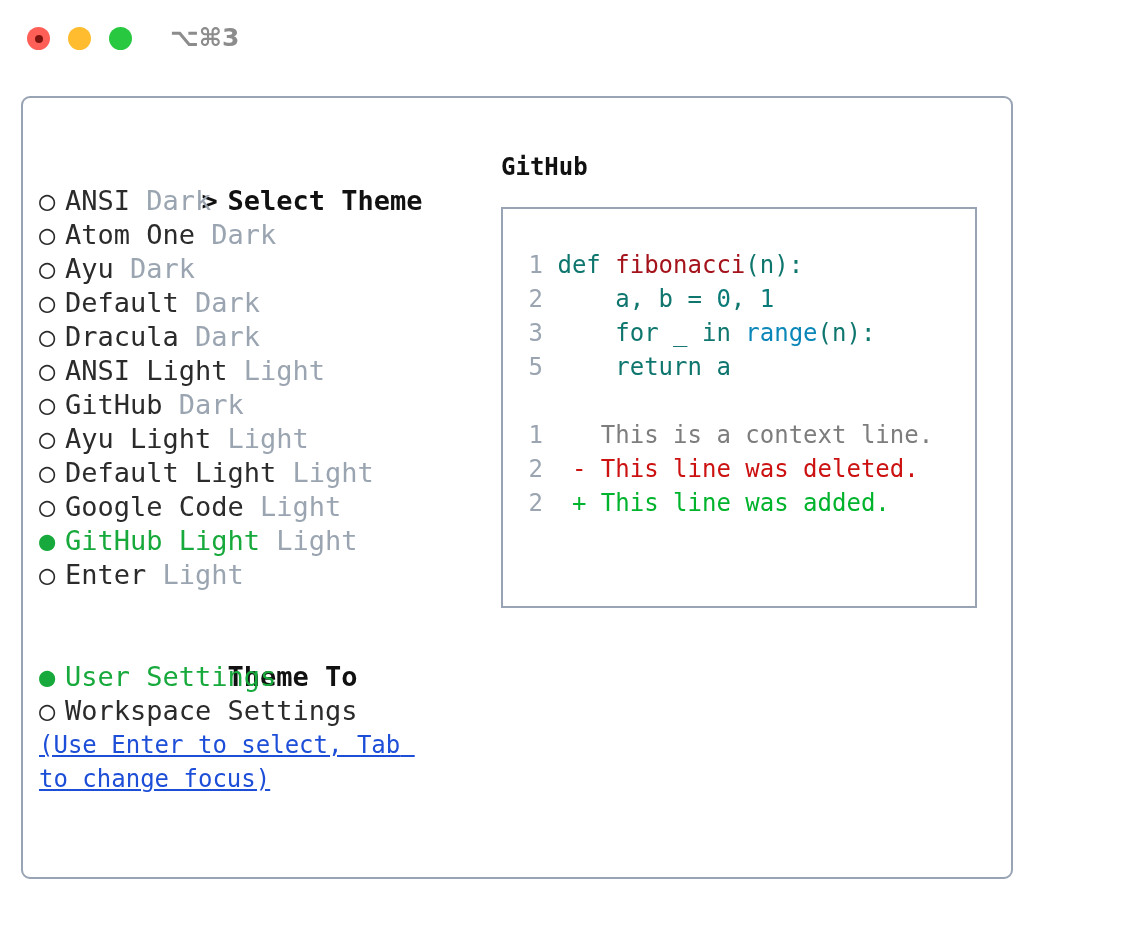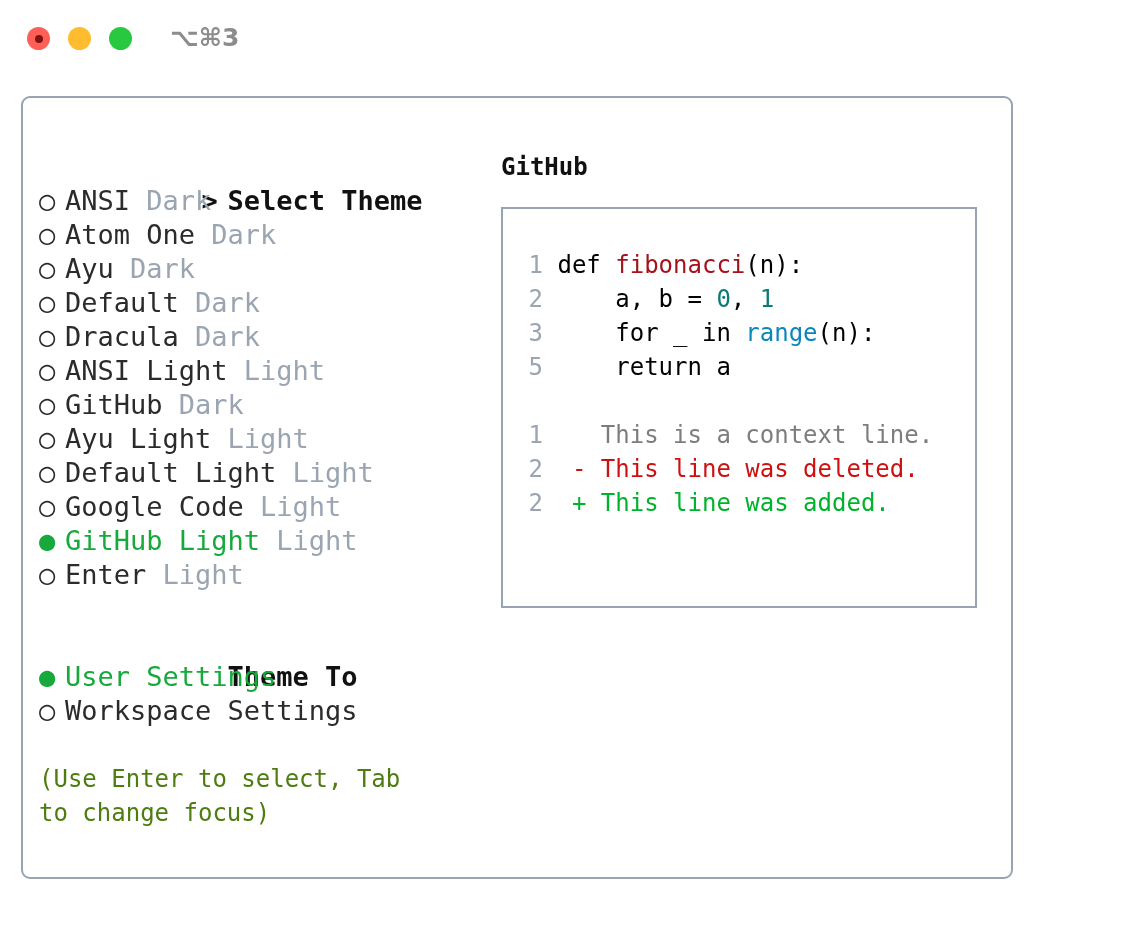--- a/index.html
+++ b/index.html
@@ -119,27 +119,27 @@
   .label-dim {
     color: #9aa5b1;
   }
   .row.selected { color: #17a93c; }
   .row.selected .marker { color: #17a93c; }
   .row.selected .label-dim { color: #9aa5b1; }
 
   .spacer { height: 34px; }
 
   .hint {
-    margin-top: 34px;
     width: 404px;
     font-size: 24px;
     line-height: 34px;
-    color: #4d7c0f;
+    color: #1d4ed8;
     white-space: pre-wrap;
     word-break: break-word;
+    text-decoration: underline;
   }
 
   
   .right-col {
     position: absolute;
     left: 478px;
     top: 52px;
     width: 500px;
   }
   .preview-title {
@@ -176,21 +176,21 @@
     display: inline-block;
     width: 28px;
     text-align: right;
     color: #9aa5b1;
   }
   .gap-line { height: 34px; }
 
   .tok-fn   { color: #a4131b; }
   .tok-num  { color: #0b7b78; }
   .tok-bi   { color: #0a86b8; }
-  .tok-plain{ color: #000000; margin-top: 31px; }
+  .tok-plain{ color: #0f766e; margin-top: 31px; }
 
   .diff-ctx { color: #7d7d7d; }
   .diff-del { color: #cc1111; }
   .diff-add { color: #00b32c; }
 </style>
 </head>
 <body>
 
 <div class="window">
 

